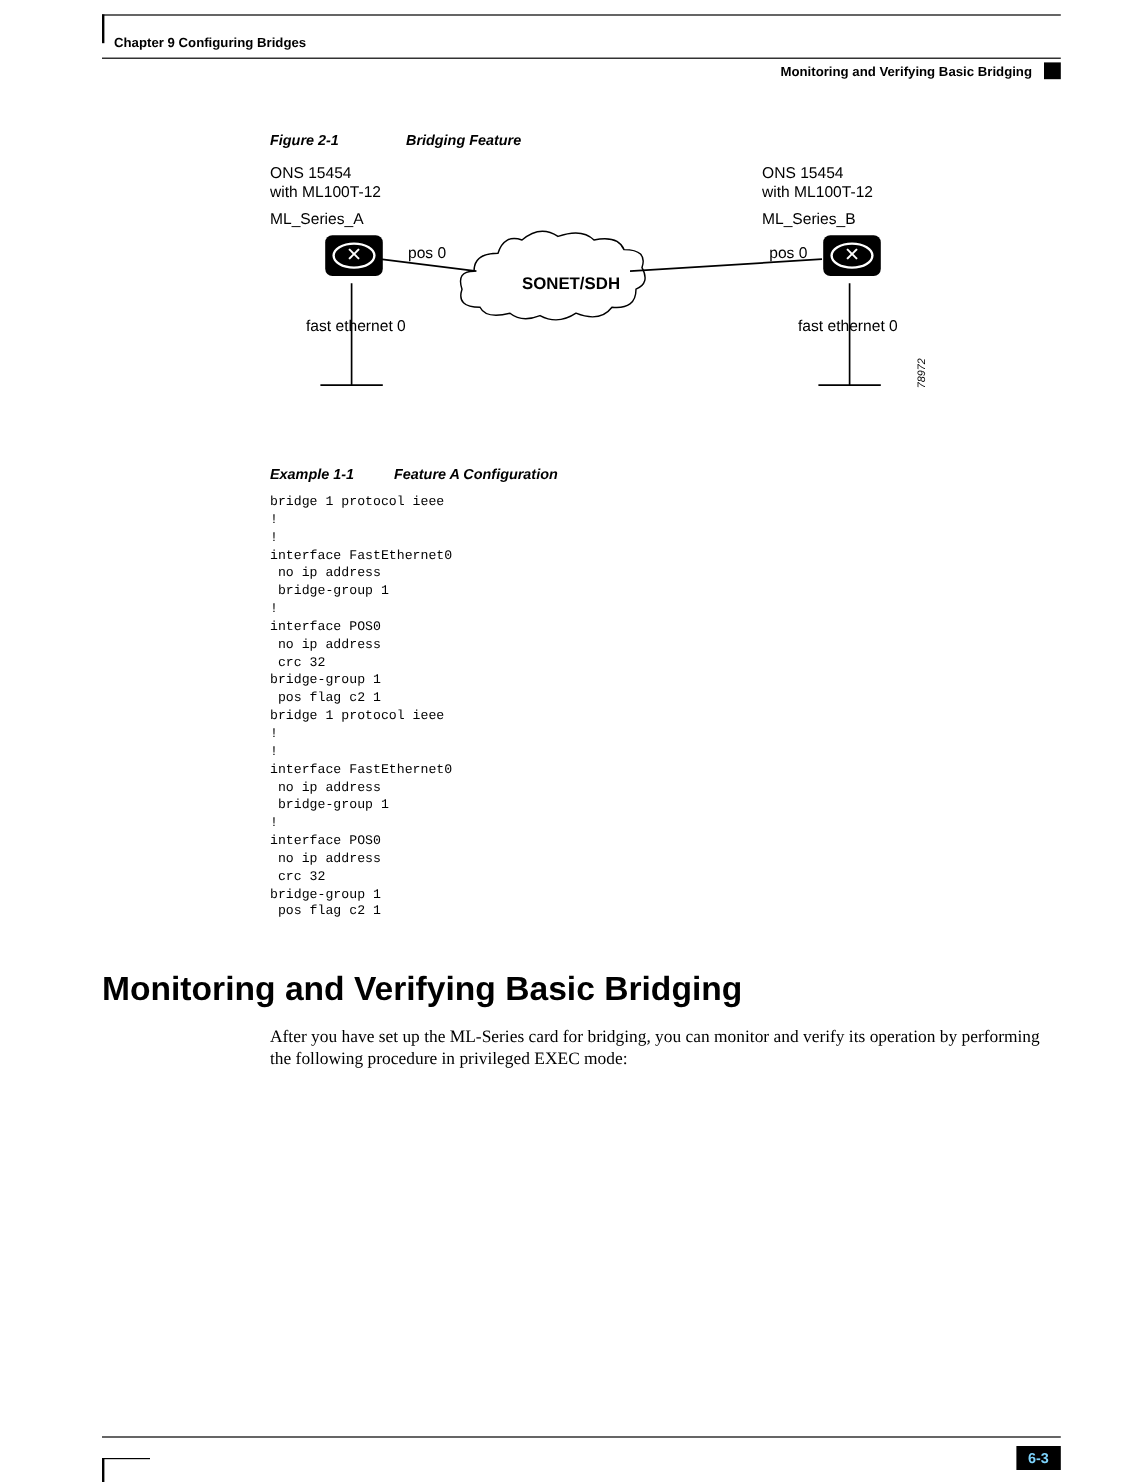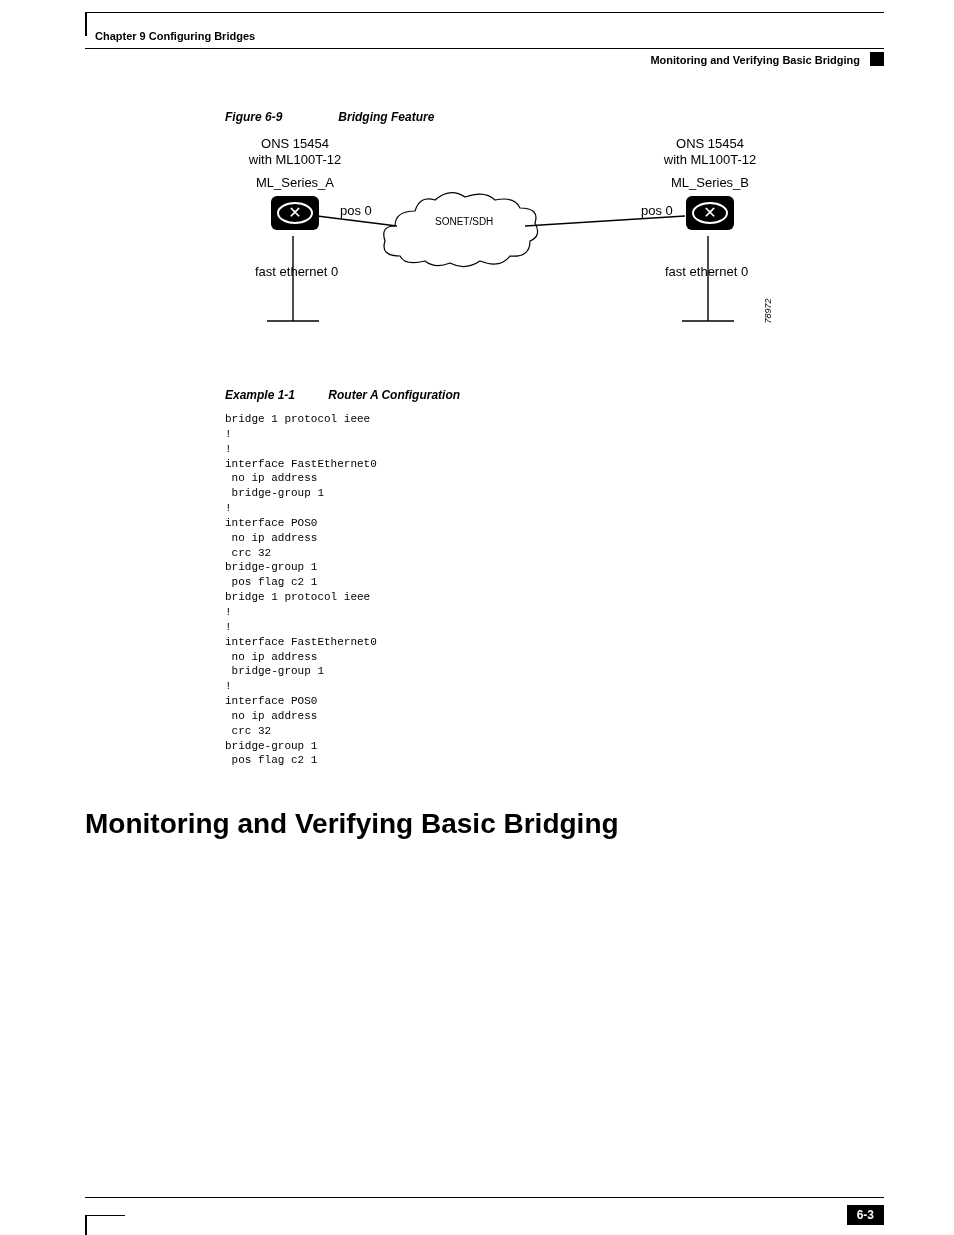--- a/index.html
+++ b/index.html
@@ -79,21 +79,21 @@
     margin-bottom: 12px;
   }
   .fig-caption .fignum { display: inline-block; width: 110px; }
   .figure {
     font-family: Arial, Helvetica, sans-serif;
     font-size: 13px;
     position: relative;
     height: 220px;
     width: 560px;
   }
-  .node-block { position: absolute; text-align: center; }
+  .node-block { position: absolute; }
   .node-left { left: 0; top: 0; width: 140px; }
   .node-right { left: 410px; top: 0; width: 150px; }
   .node-top { line-height: 1.25; }
   .node-name { margin-top: 6px; }
   .switch-icon {
     margin: 6px auto 0 auto;
     width: 48px; height: 34px;
     background: #000;
     border-radius: 6px;
     position: relative;
@@ -112,21 +112,21 @@
     font-size: 16px;
     left: 50%; top: 50%;
     transform: translate(-50%, -52%);
   }
   .pos-label-left  { position: absolute; left: 115px; top: 67px; }
   .pos-label-right { position: absolute; left: 416px; top: 67px; }
   .fe-label-left   { position: absolute; left: 30px;  top: 128px; }
   .fe-label-right  { position: absolute; left: 440px; top: 128px; }
   .figure .figid   { position: absolute; left: 530px; top: 170px; transform: rotate(-90deg); font-size: 9px; font-style: italic; }
   .figure svg { position: absolute; left: 0; top: 0; }
-  .cloud-label { position: absolute; left: 210px; top: 80px; font-size: 10px; }
+  .cloud-label { position: absolute; left: 210px; top: 92px; font-size: 14px; font-weight: bold; }
 
   .example-caption {
     font-family: Arial, Helvetica, sans-serif;
     font-size: 12px;
     font-weight: bold;
     font-style: italic;
     margin-top: 32px;
     margin-bottom: 10px;
   }
   .example-caption .exnum { display: inline-block; width: 100px; }
@@ -180,21 +180,21 @@
     background: #000;
   }
   .footer-pagenum {
     position: absolute;
     right: 0;
     bottom: -24px;
   }
   .footer-pagenum .blackbox {
     display: inline-block;
     background: #000;
-    color: #ffffff;
+    color: #7dd3fc;
     font-family: Arial, Helvetica, sans-serif;
     font-weight: bold;
     font-size: 12px;
     padding: 3px 10px;
   }
   .footer-leftmark {
     position: absolute;
     left: 0;
     bottom: -38px;
     width: 2px;
@@ -217,21 +217,21 @@
 <div class="page">
   <div class="header-line-top"></div>
   <div class="header-left">Chapter 9 Configuring Bridges</div>
   <div class="header-line-2"></div>
   <div class="header-right">Monitoring and Verifying Basic Bridging</div>
   <div class="header-right-block"></div>
 
   <div class="content">
 
     <div class="fig-caption">
-      <span class="fignum">Figure 6-9</span>
+      <span class="fignum">Figure 2-1</span>
       <span>Bridging Feature</span>
     </div>
 
     <div class="figure">
       <svg width="560" height="220">
 
         <path d="M190 75 
                  q-20 0 -20 15 q-15 0 -10 15 q-5 15 15 15 q5 10 25 5 q10 8 25 2 q15 8 30 -2 q20 8 30 -5 q20 2 20 -15 q12 -5 5 -18 q5 -15 -15 -15 q-5 -12 -25 -8 q-10 -10 -30 -3 q-15 -10 -30 3 q-15 -5 -20 11 z" fill="#fff" stroke="#000" stroke-width="1.2"></path>
 
         <line x1="92" y1="80" x2="172" y2="90" stroke="#000" stroke-width="1.4"></line>
@@ -264,21 +264,21 @@
       <div class="pos-label-left">pos 0</div>
       <div class="pos-label-right">pos 0</div>
       <div class="cloud-label">SONET/SDH</div>
       <div class="fe-label-left">fast ethernet 0</div>
       <div class="fe-label-right">fast ethernet 0</div>
       <div class="figid">78972</div>
     </div>
 
     <div class="example-caption">
       <span class="exnum">Example 1-1</span>
-      <span>Router A Configuration</span>
+      <span>Feature A Configuration</span>
     </div>
     <pre class="code">bridge 1 protocol ieee
 !
 !
 interface FastEthernet0
  no ip address
  bridge-group 1
 !
 interface POS0
  no ip address
@@ -293,20 +293,21 @@
  no ip address
  bridge-group 1
 !
 interface POS0
  no ip address
  crc 32
 bridge-group 1
  pos flag c2 1</pre>
 
     <h1 class="section">Monitoring and Verifying Basic Bridging</h1>
+    <p class="body-para">After you have set up the ML-Series card for bridging, you can monitor and verify its operation by performing the following procedure in privileged EXEC mode:</p>
 
   </div>
 
   <div class="footer">
     <div class="footer-line"></div>
     <div class="footer-pagenum">
       <span class="blackbox">6-3</span>
     </div>
     <div class="footer-leftmark"></div>
   </div>

